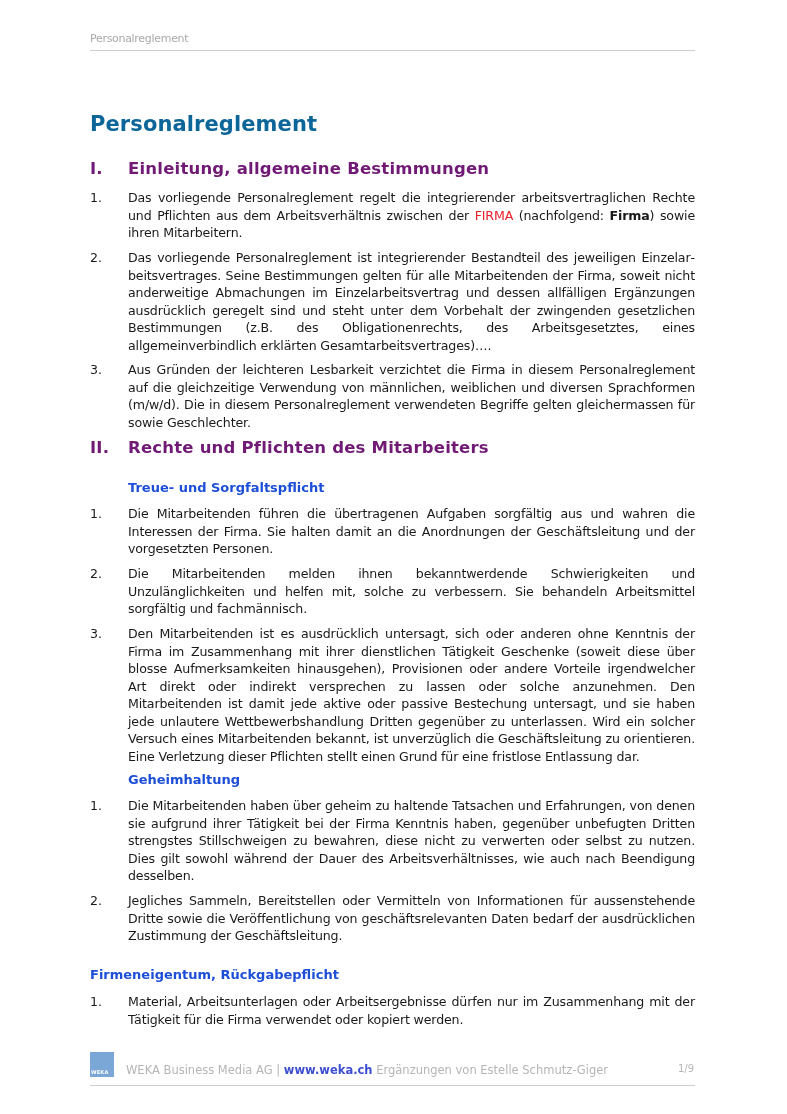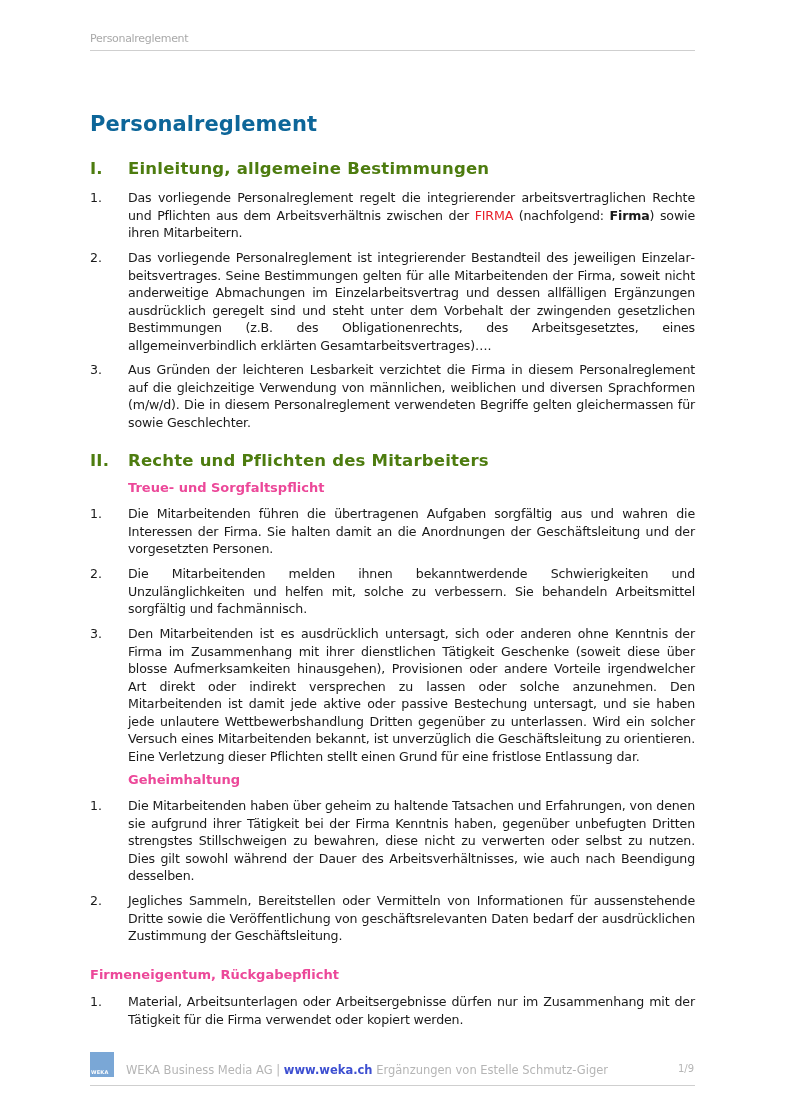--- a/index.html
+++ b/index.html
@@ -9,24 +9,24 @@
 
   .running-header { position: absolute; top: 32px; left: 0; width: 605px;
     font-family: "DejaVu Sans", sans-serif; font-size: 11px; color: #a9a9a9;
     letter-spacing: -0.3px; }
   .header-rule { position: absolute; top: 50px; left: 0; width: 605px; height: 1px; background: #cfcfcf; }
 
   .doc-title { position: absolute; top: 112px; left: 0; margin: 0;
     font-size: 21px; font-weight: bold; color: #0d6699; letter-spacing: 0.1px; }
 
   .section-heading { position: absolute; left: 0; margin: 0; width: 605px;
-    font-size: 16.5px; font-weight: bold; color: #4d7c0f; letter-spacing: 0.2px; }
+    font-size: 16.5px; font-weight: bold; color: #701a75; letter-spacing: 0.2px; }
   .section-heading .num { display: inline-block; width: 38px; }
 
-  .sub-heading { position: absolute; margin: 0; font-size: 13px; font-weight: bold; color: #ec4899; }
+  .sub-heading { position: absolute; margin: 0; font-size: 13px; font-weight: bold; color: #1d4ed8; }
 
   .item { position: absolute; left: 0; width: 605px; font-size: 12.6px; line-height: 17.5px; }
   .item .num { position: absolute; left: 0; top: 0; }
   .item .text { margin-left: 38px; text-align: justify; letter-spacing: -0.15px; }
   .red { color: #e8202a; }
   .bold { font-weight: bold; }
   .squiggle { text-decoration-color: #2b5fc9; }
 
   .footer-logo { position: absolute; left: 90px; top: 1052px; width: 24px; height: 25px; background: #7aa7d6; }
   .footer-logo span { position: absolute; bottom: 2px; left: 1px; font-size: 5px; color: #fff; font-weight: bold; letter-spacing: 0.2px; }
@@ -56,21 +56,21 @@
   <div class="item" style="top:249px">
     <span class="num">2.</span>
     <div class="text">Das vorliegende Personalreglement ist integrierender Bestandteil des jeweiligen Einzelar­beitsvertrages. Seine Bestimmungen gelten für alle Mitarbeitenden der Firma, soweit nicht anderweitige Abmachungen im Einzelarbeitsvertrag und dessen allfälligen Ergänzungen aus­drücklich geregelt sind und steht unter dem Vorbehalt der zwingenden gesetzlichen Bestim­mungen (z.B. des Obligationenrechts, des Arbeitsgesetztes, eines allgemeinverbindlich er­klärten Gesamtarbeitsvertrages)….</div>
   </div>
 
   <div class="item" style="top:361px">
     <span class="num">3.</span>
     <div class="text">Aus Gründen der leichteren Lesbarkeit verzichtet die Firma in diesem Personalreglement auf die gleichzeitige Verwendung von männlichen, weiblichen und diversen Sprachformen (m/w/d). Die in diesem Personalreglement verwendeten Begriffe gelten gleichermassen für sowie Geschlechter.</div>
   </div>
 
-  <h2 class="section-heading" style="top:451px">
+  <h2 class="section-heading" style="top:438px">
     <span class="num">II.</span><span>Rechte und Pflichten des Mitarbeiters</span>
   </h2>
 
   <h3 class="sub-heading" style="top:480px; left:38px">Treue- und Sorgfaltspflicht</h3>
 
   <div class="item" style="top:505px">
     <span class="num">1.</span>
     <div class="text">Die Mitarbeitenden führen die übertragenen Aufgaben sorgfältig aus und wahren die Interes­sen der Firma. Sie halten damit an die Anordnungen der Geschäftsleitung und der vorgesetz­ten Personen.</div>
   </div>
 

